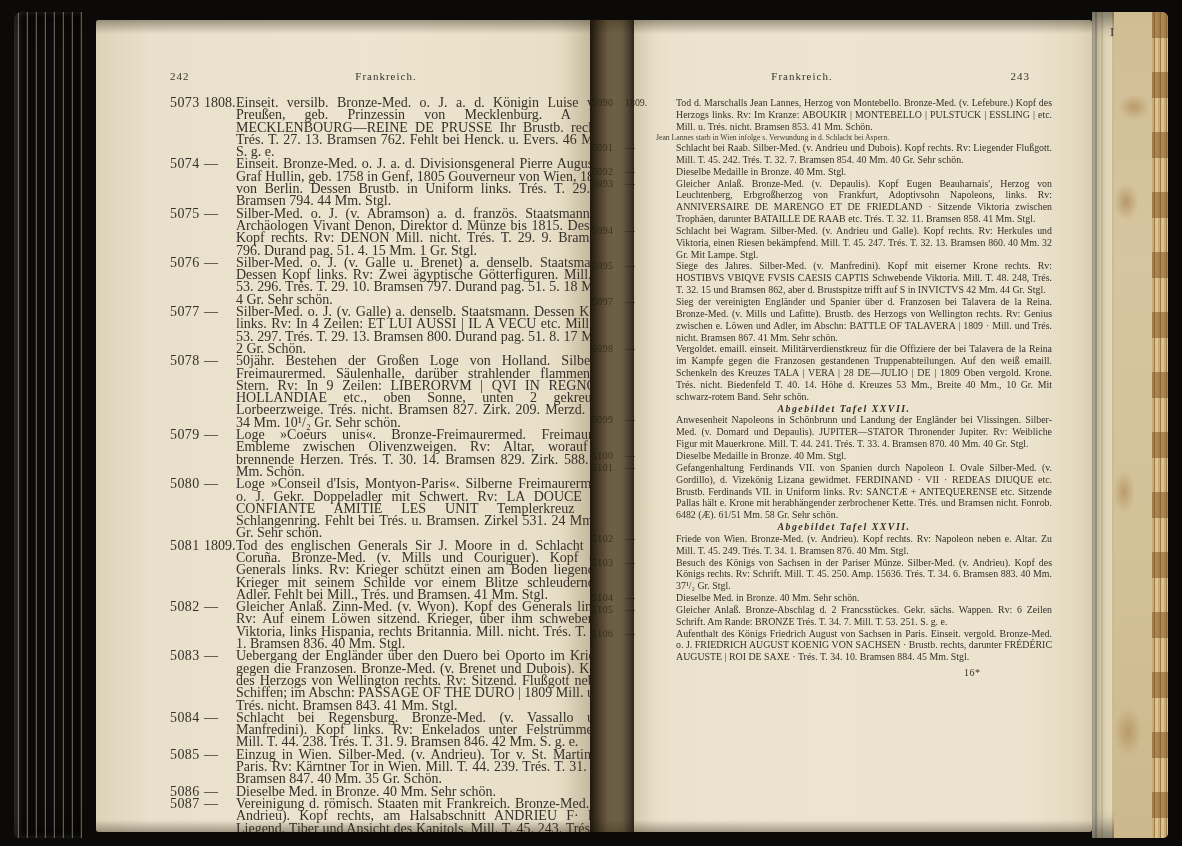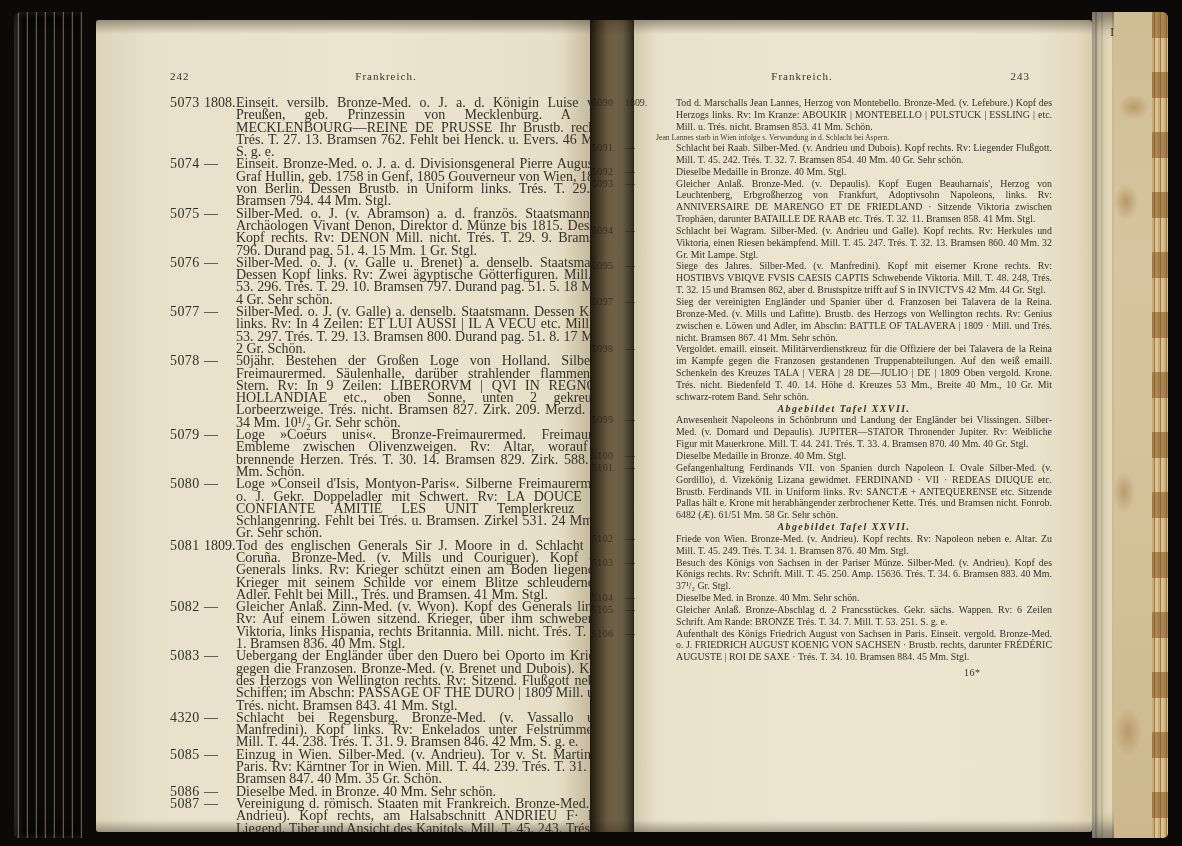--- a/index.html
+++ b/index.html
@@ -204,21 +204,21 @@
         <div class="entry" data-interactable="false">
     <div class="cols">
       <span class="no" data-interactable="false">5083</span>
       <span class="yr" data-interactable="false">—</span>
       <span class="txt" data-interactable="false">Uebergang der Engländer über den Duero bei Oporto im Kriege gegen die Franzosen.  Bronze-Med. (v. Brenet und Dubois).  Kopf des Herzogs von Wellington rechts.  Rv: Sitzend. Flußgott neben Schiffen; im Abschn: PASSAGE OF THE DURO | 1809  Mill. und Trés. nicht.  Bramsen 843. 41 Mm.  Stgl.</span>
     </div>
 
   </div>
         <div class="entry" data-interactable="false">
     <div class="cols">
-      <span class="no" data-interactable="false">4320</span>
+      <span class="no" data-interactable="false">5084</span>
       <span class="yr" data-interactable="false">—</span>
       <span class="txt" data-interactable="false">Schlacht bei Regensburg.  Bronze-Med. (v. Vassallo und Manfredini).  Kopf links.  Rv: Enkelados unter Felstrümmern.  Mill. T. 44. 238.  Trés. T. 31. 9. Bramsen 846.  42 Mm.  S. g. e.</span>
     </div>
 
   </div>
         <div class="entry" data-interactable="false">
     <div class="cols">
       <span class="no" data-interactable="false">5085</span>
       <span class="yr" data-interactable="false">—</span>
       <span class="txt" data-interactable="false">Einzug in Wien.  Silber-Med. (v. Andrieu).  Tor v. St. Martin in Paris. Rv: Kärntner Tor in Wien.  Mill. T. 44. 239.  Trés. T. 31. 11.  Bramsen 847. 40 Mm.  35 Gr.  Schön.</span>

